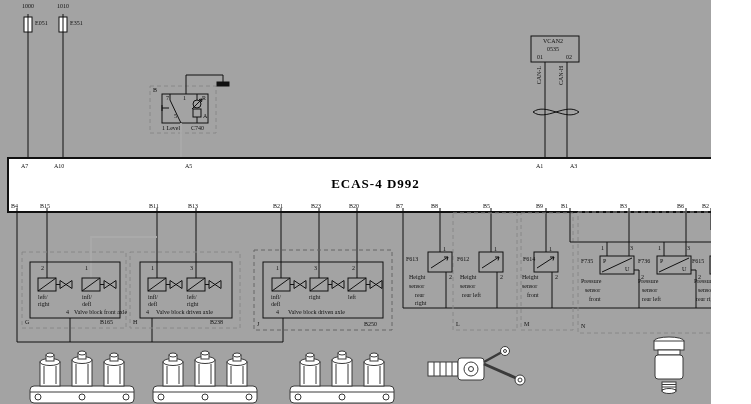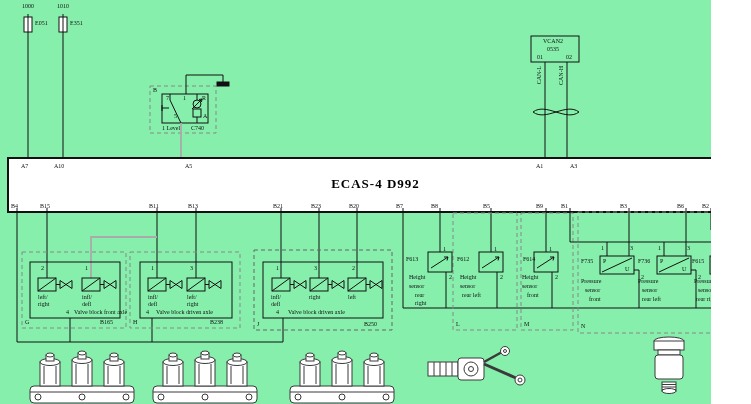--- a/index.html
+++ b/index.html
@@ -1,16 +1,16 @@
 <!DOCTYPE html>
 <html><head>
 <meta charset="utf-8">
 <style>
   html,body{margin:0;padding:0;background:#fff;}
-  #stage{position:relative;width:711px;height:404px;background:#86efac;overflow:hidden;
+  #stage{position:relative;width:711px;height:404px;background:#a3a3a3;overflow:hidden;
          font-family:"Liberation Serif",serif;}
   svg{position:absolute;left:0;top:0;}
   .lbl{position:absolute;font:6px "Liberation Serif",serif;color:#111;white-space:nowrap;line-height:7px;}
   .title{font:bold 13px "Liberation Serif",serif;letter-spacing:1px;color:#000;
          position:absolute;left:0;width:751px;text-align:center;}
   .vtext{writing-mode:vertical-rl;transform:rotate(180deg);}
 </style>
 </head>
 <body>
 

